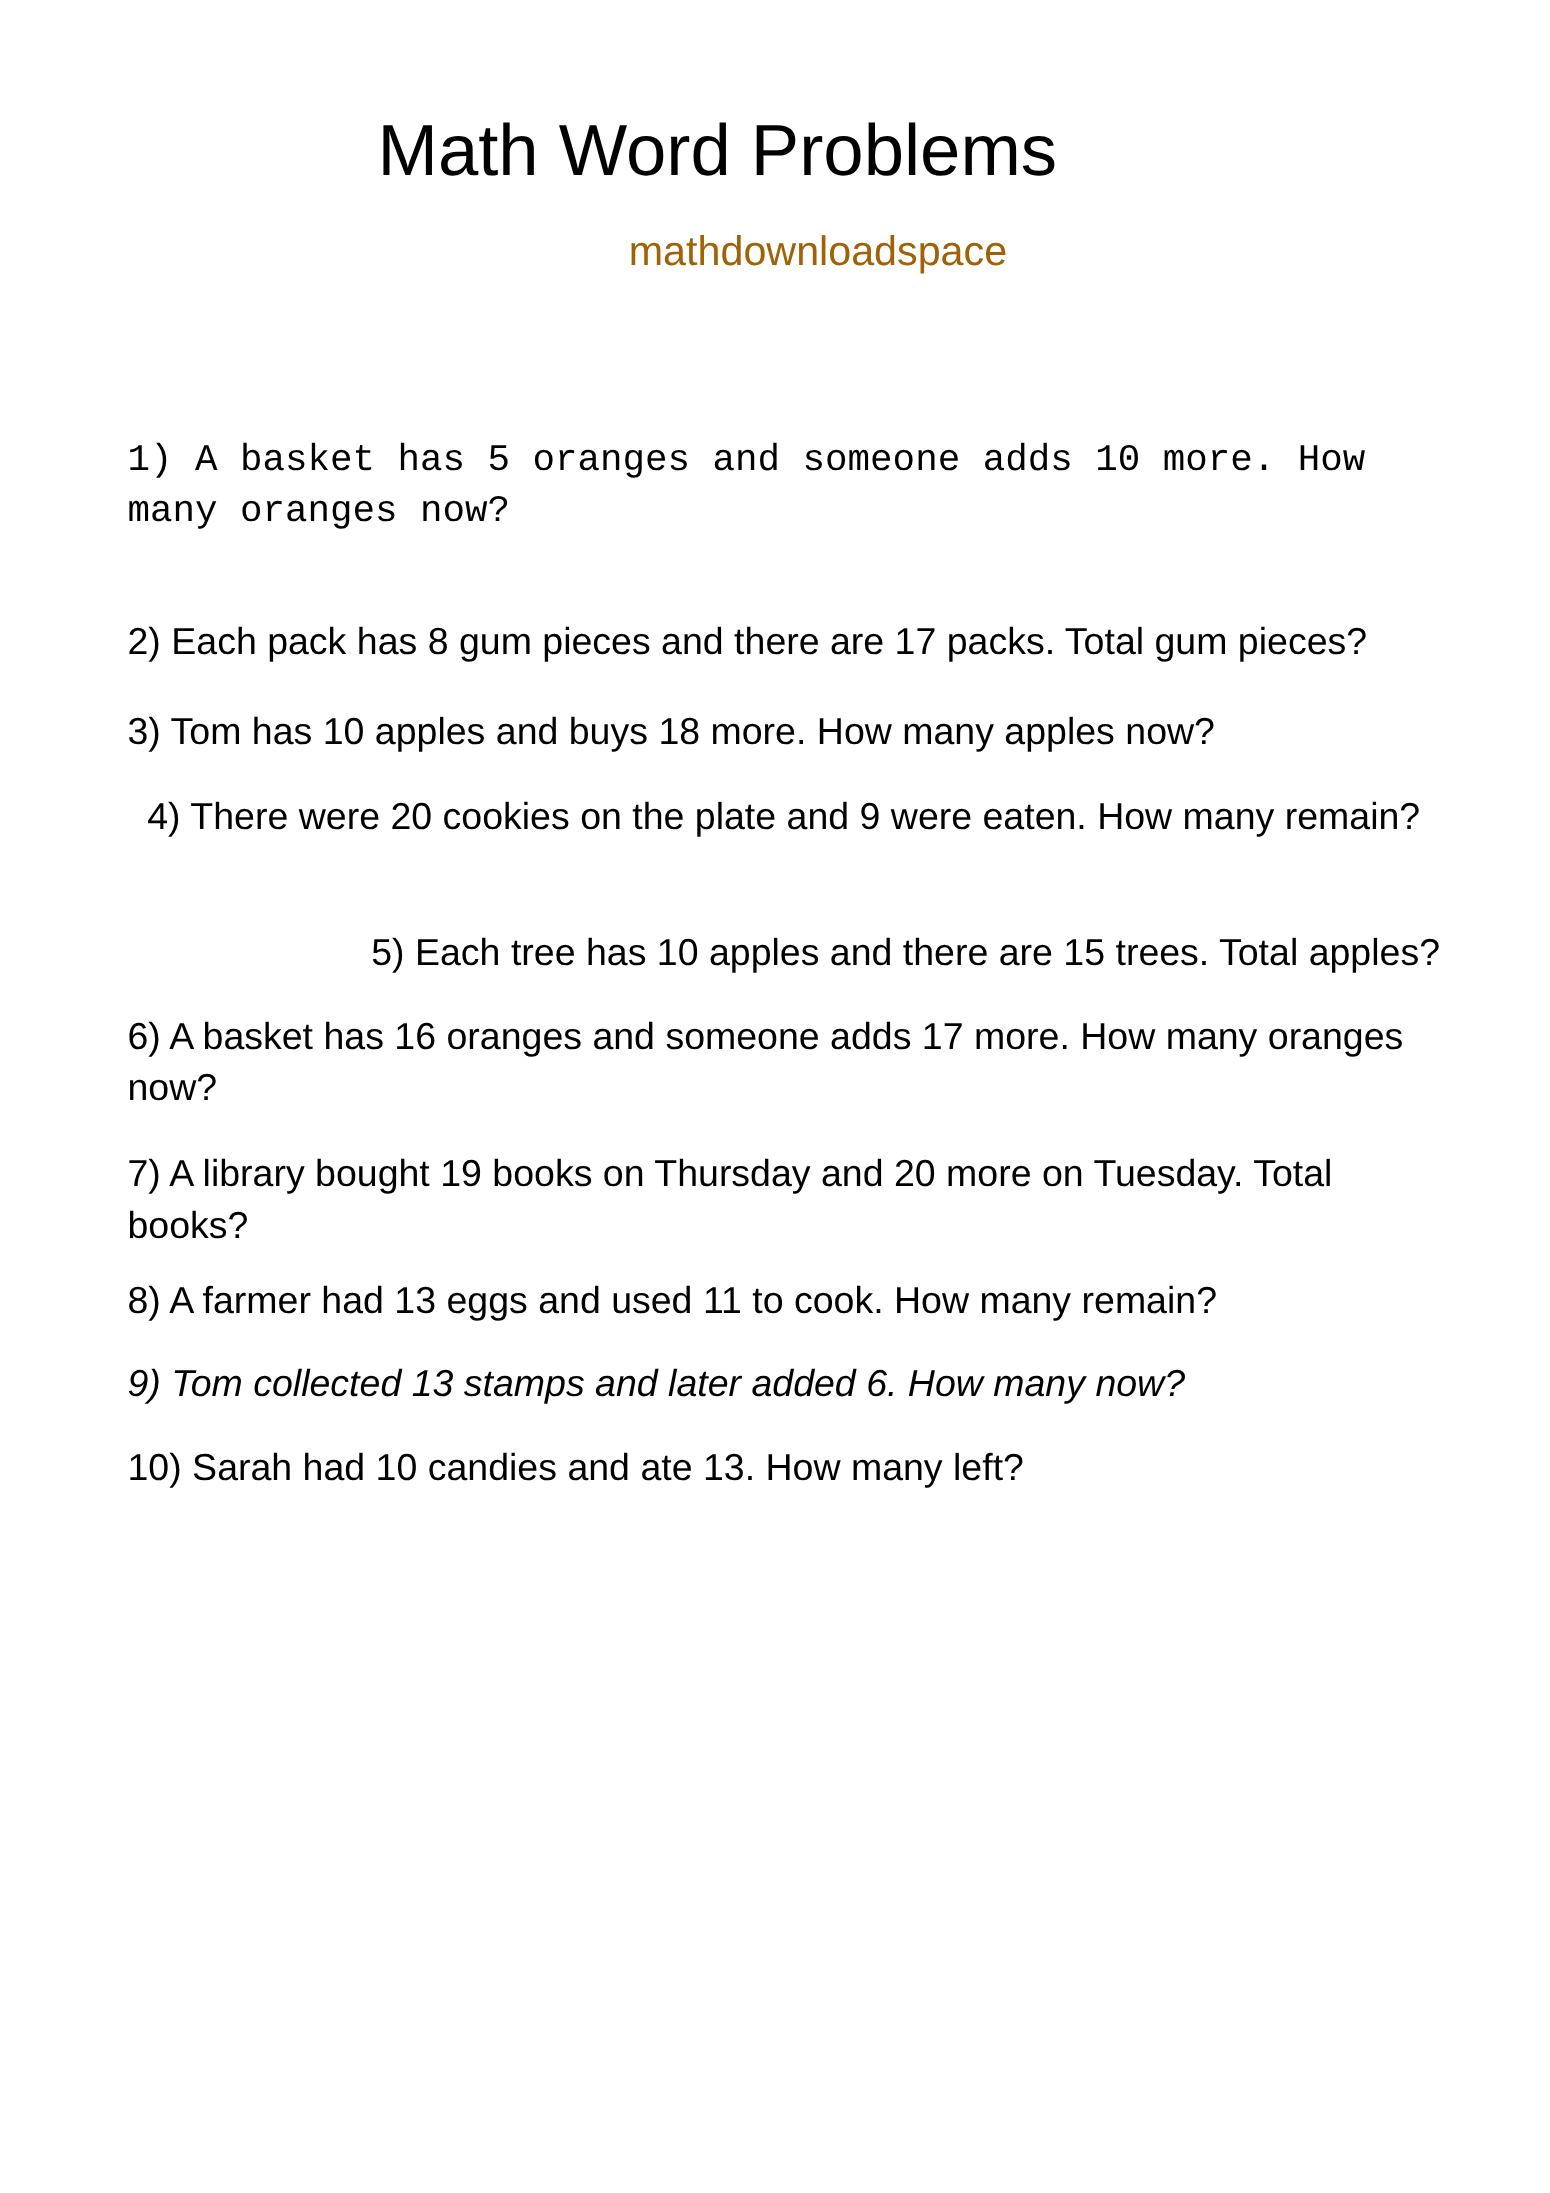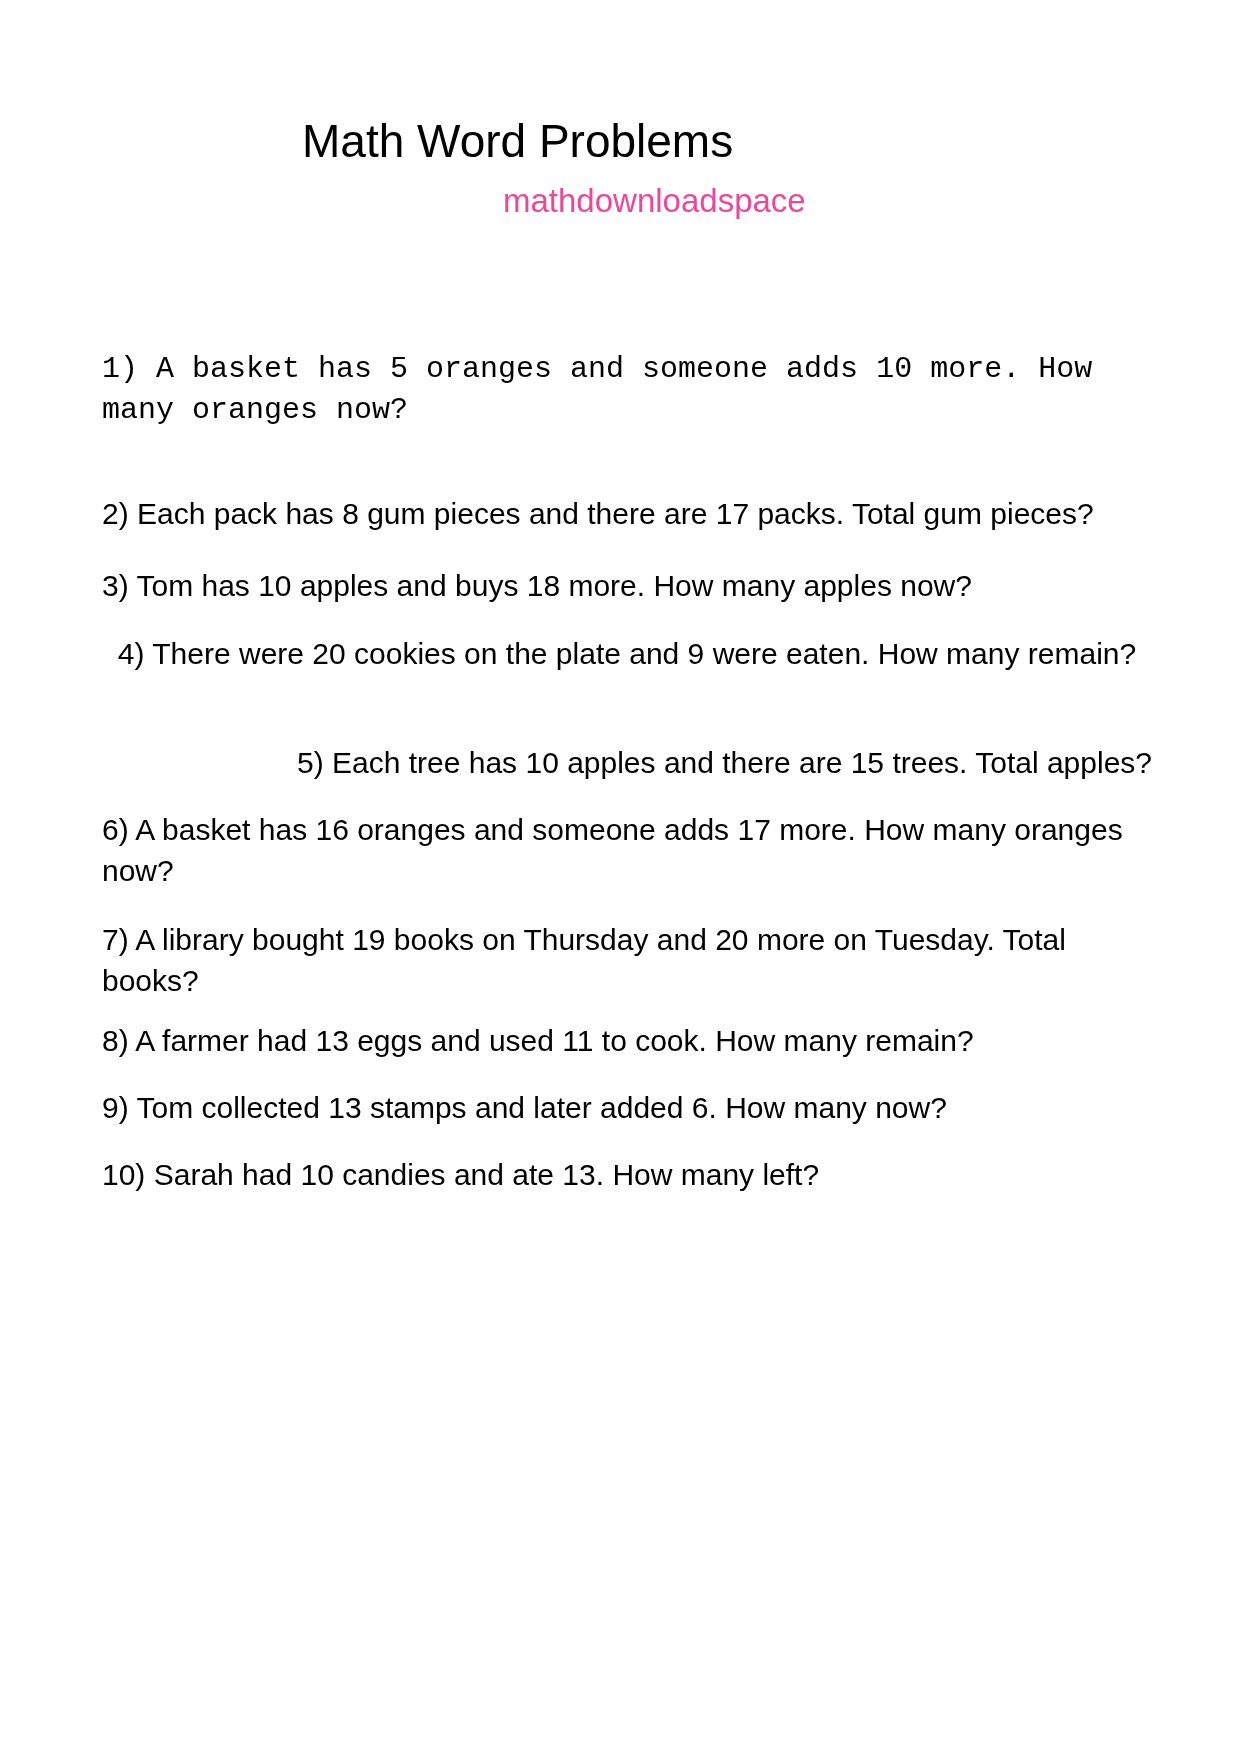--- a/index.html
+++ b/index.html
@@ -11,34 +11,34 @@
     width: 1240px;
     height: 1754px;
     position: relative;
     overflow: hidden;
     font-family: "Liberation Sans", sans-serif;
     color: #000000;
   }
   .title {
     position: absolute;
     left: 302px;
-    top: 118px;
-    font-size: 46px;
+    top: 92px;
+    font-size: 58px;
     line-height: 1;
     white-space: nowrap;
     margin: 0;
     font-weight: normal;
   }
   .subtitle {
     position: absolute;
     left: 503px;
     top: 184px;
     font-size: 33px;
     line-height: 1;
-    color: #ec4899;
+    color: #a16207;
     white-space: nowrap;
   }
   .problem {
     position: absolute;
     left: 102px;
     width: 1050px;
     font-size: 30px;
     line-height: 41px;
     margin: 0;
   }
@@ -51,15 +51,15 @@
 
 <div>
   <p class="problem" style="top:349px;font-family:Liberation Mono, monospace;">1) A basket has 5 oranges and someone adds 10 more. How many oranges now?</p>
   <p class="problem" style="top:457px;margin-top:36px;">2) Each pack has 8 gum pieces and there are 17 packs. Total gum pieces?</p>
   <p class="problem" style="top:565px;">3) Tom has 10 apples and buys 18 more. How many apples now?</p>
   <p class="problem" style="top:633px;text-align:center;">4) There were 20 cookies on the plate and 9 were eaten. How many remain?</p>
   <p class="problem" style="top:742px;text-align:right;">5) Each tree has 10 apples and there are 15 trees. Total apples?</p>
   <p class="problem" style="top:809px;">6) A basket has 16 oranges and someone adds 17 more. How many oranges now?</p>
   <p class="problem" style="top:919px;">7) A library bought 19 books on Thursday and 20 more on Tuesday. Total books?</p>
   <p class="problem" style="top:1020px;">8) A farmer had 13 eggs and used 11 to cook. How many remain?</p>
-  <p class="problem" style="top:1087px;">9) Tom collected 13 stamps and later added 6. How many now?</p>
+  <p class="problem" style="top:1087px;font-style:italic;">9) Tom collected 13 stamps and later added 6. How many now?</p>
   <p class="problem" style="top:1154px;">10) Sarah had 10 candies and ate 13. How many left?</p>
 </div>
 
 </body></html>

